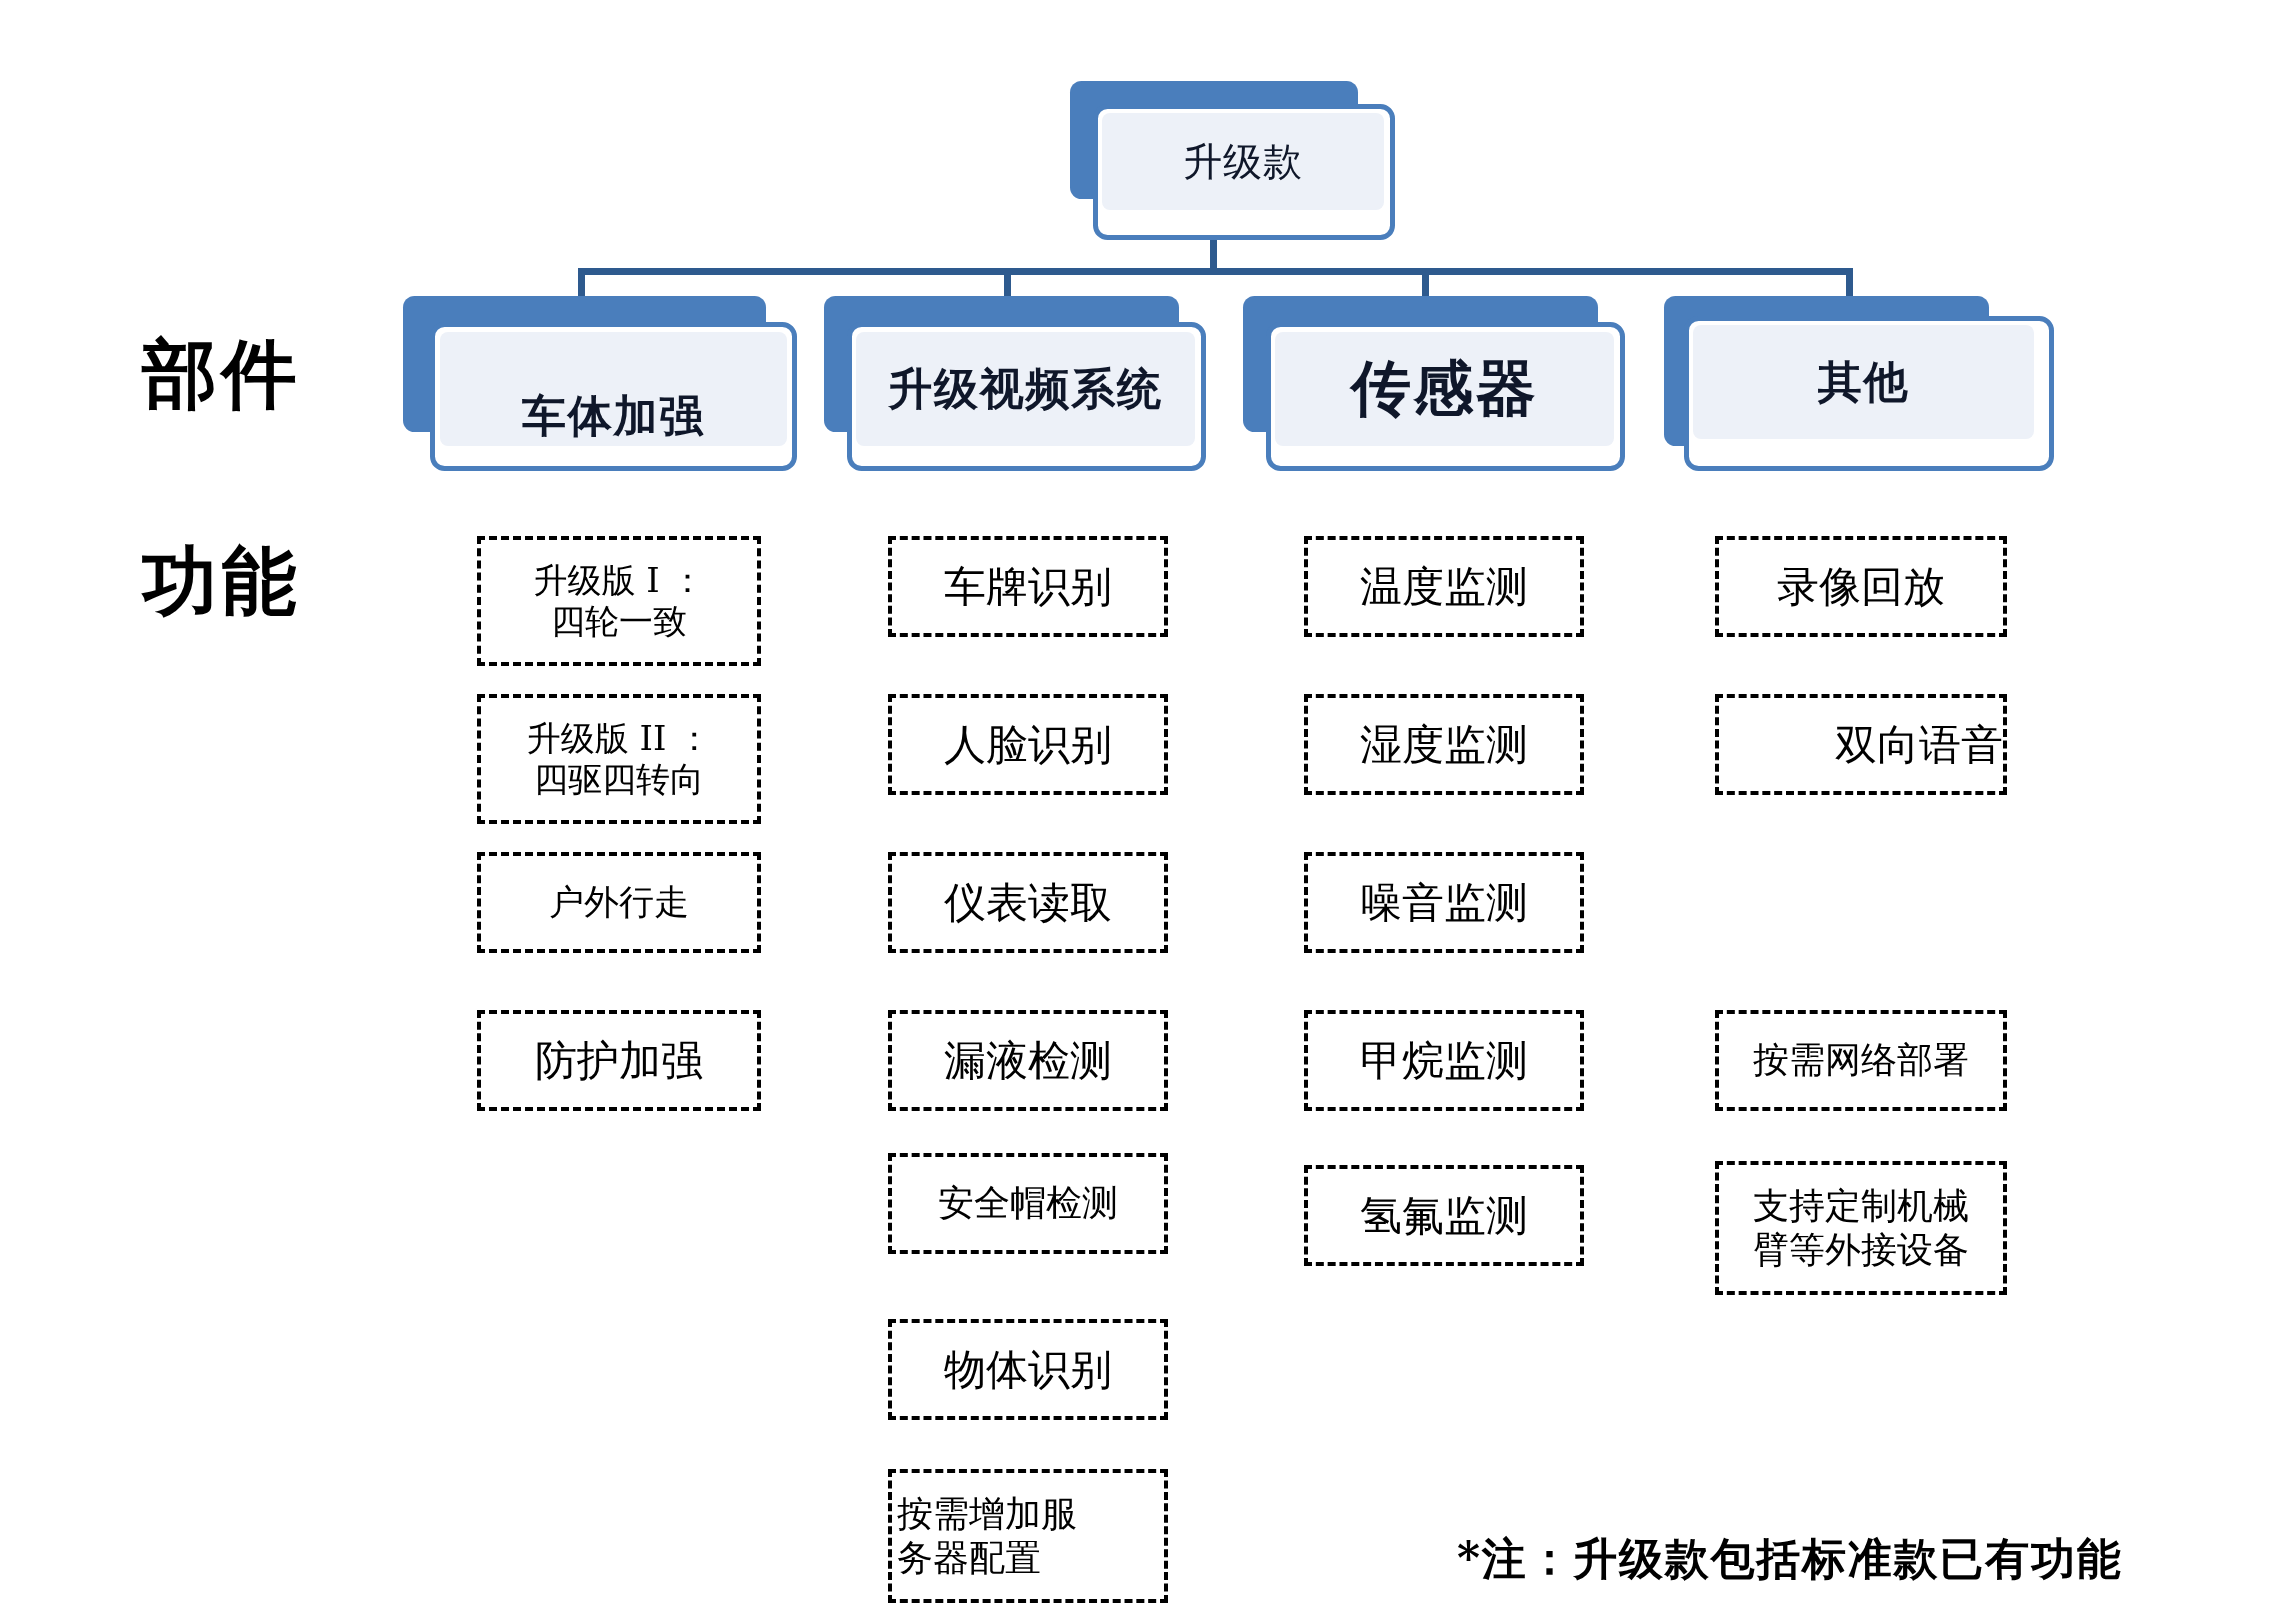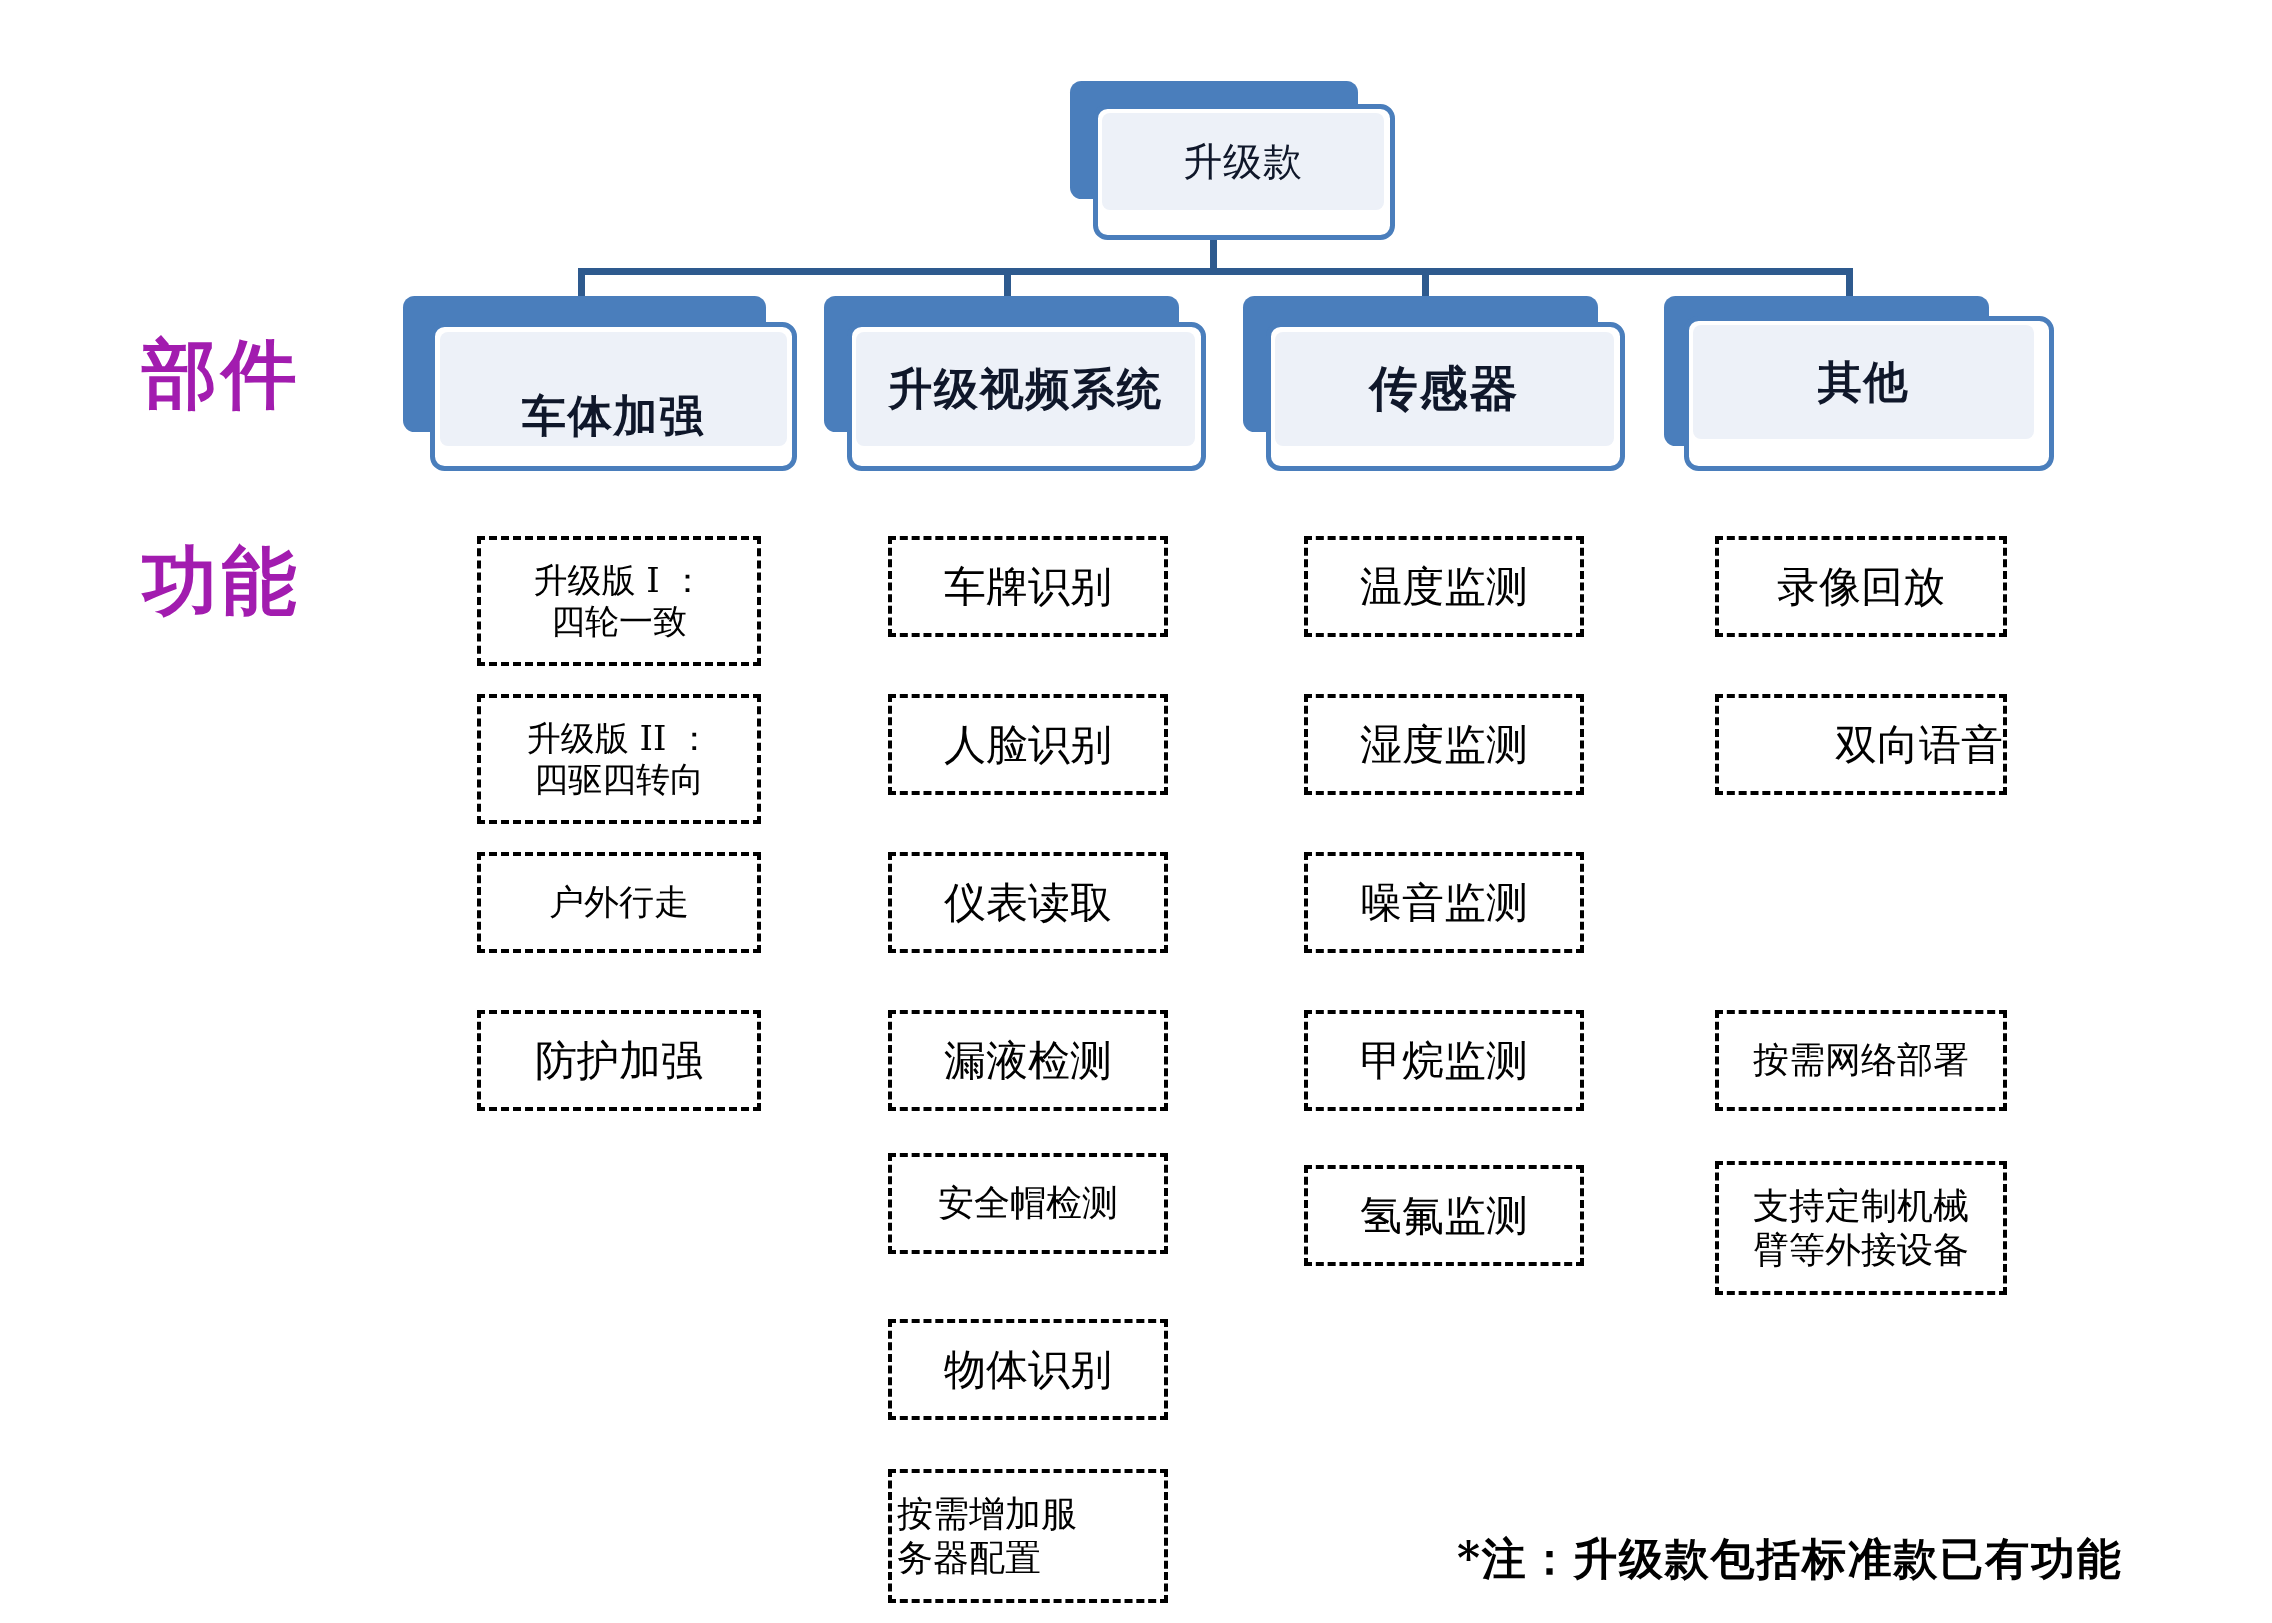--- a/index.html
+++ b/index.html
@@ -8,21 +8,21 @@
     background:#ffffff;
     font-family:"DejaVu Serif","Liberation Serif",serif;
     overflow:hidden;
   }
   #stage{position:relative;width:2273px;height:1623px;}
 
   
   .row-label{
     position:absolute;
     font-weight:700;
-    color:#a21caf;
+    color:#000000;
     letter-spacing:0.06em;
     white-space:nowrap;
   }
 
   
   .conn{position:absolute;background:#2E5A8E;}
 
   
   .card{position:absolute;}
   .card .back{
@@ -115,21 +115,21 @@
     <div class="front" style="left:23px;top:26px;width:359px;height:149px;"></div>
     <div class="inner" style="left:32px;top:36px;width:339px;height:114px;">
       <span class="label" style="font-size:44px;">升级视频系统</span>
     </div>
   </div>
 
   <div class="card" style="left:1243px;top:296px;width:381px;height:175px;">
     <div class="back" style="left:0px;top:0px;width:355px;height:136px;"></div>
     <div class="front" style="left:23px;top:26px;width:359px;height:149px;"></div>
     <div class="inner" style="left:32px;top:36px;width:339px;height:114px;">
-      <span class="label" style="font-size:48px;text-align:center;">传感器</span>
+      <span class="label" style="font-size:60px;text-align:center;">传感器</span>
     </div>
   </div>
 
   <div class="card" style="left:1664px;top:296px;width:390px;height:175px;">
     <div class="back" style="left:0px;top:0px;width:325px;height:150px;"></div>
     <div class="front" style="left:19.5px;top:19.5px;width:370px;height:155px;"></div>
     <div class="inner" style="left:29px;top:29px;width:341px;height:114px;">
       <span class="label" style="font-size:44px;">其他</span>
     </div>
   </div>

